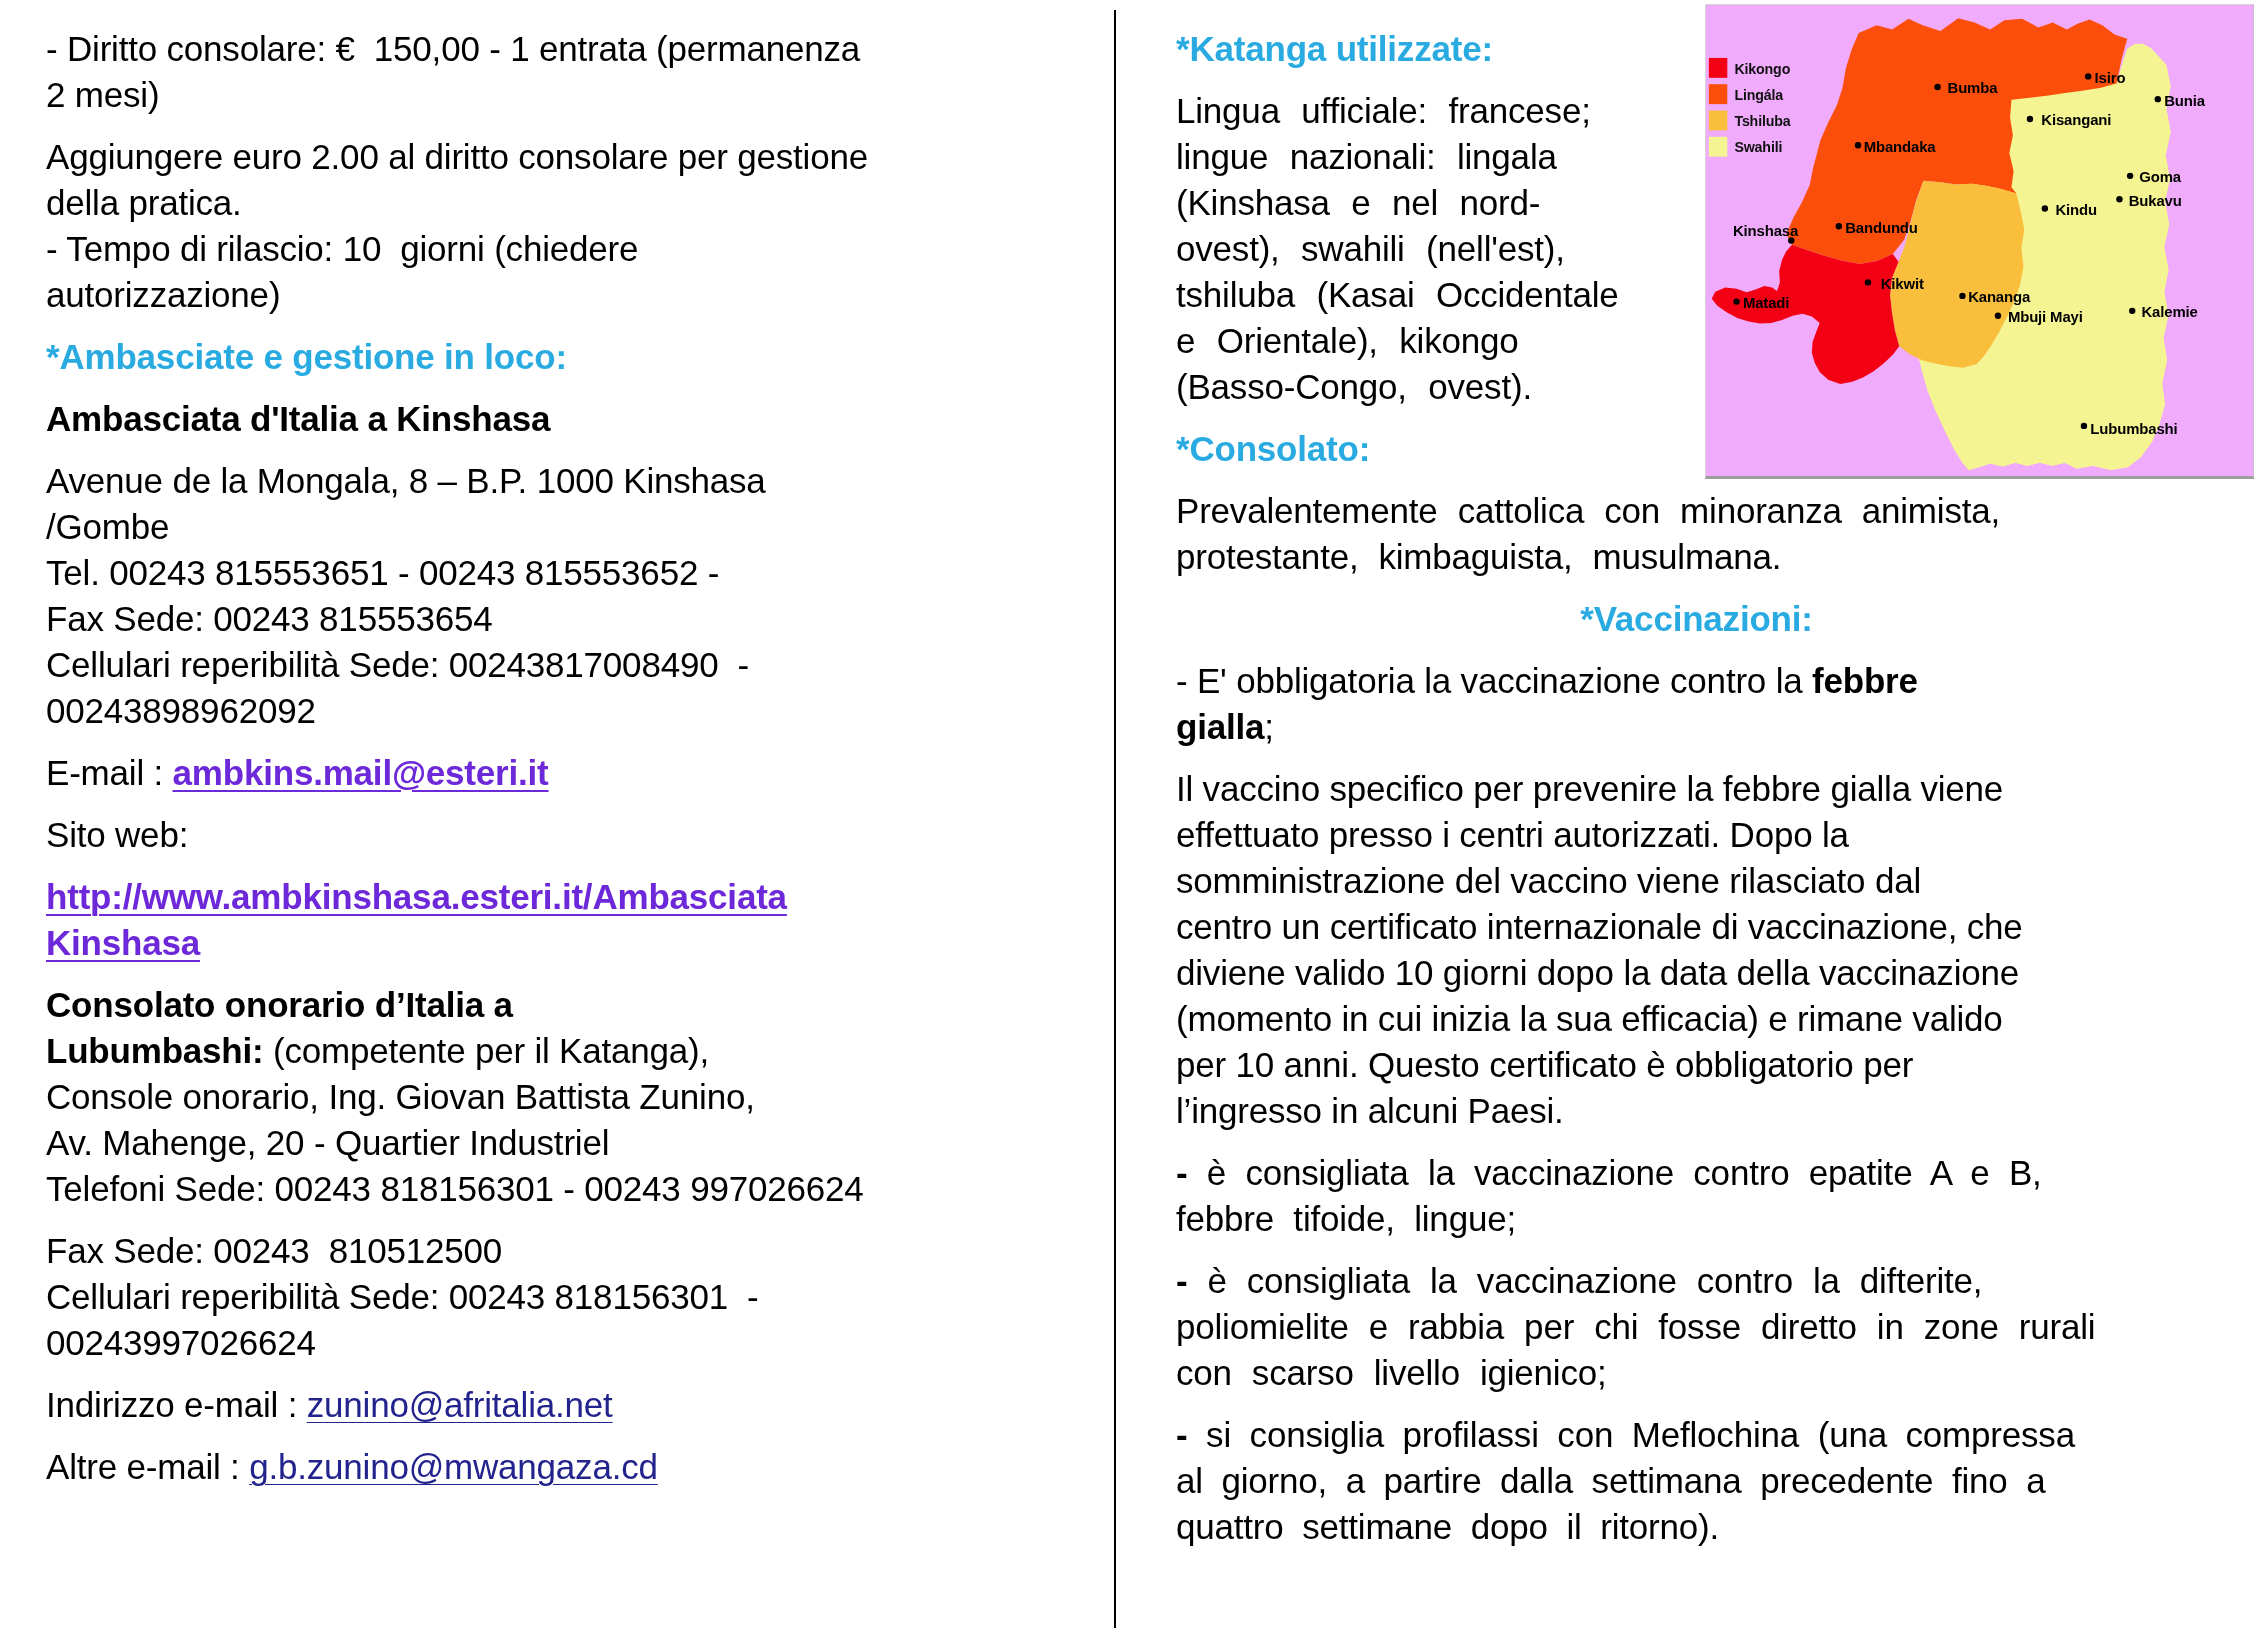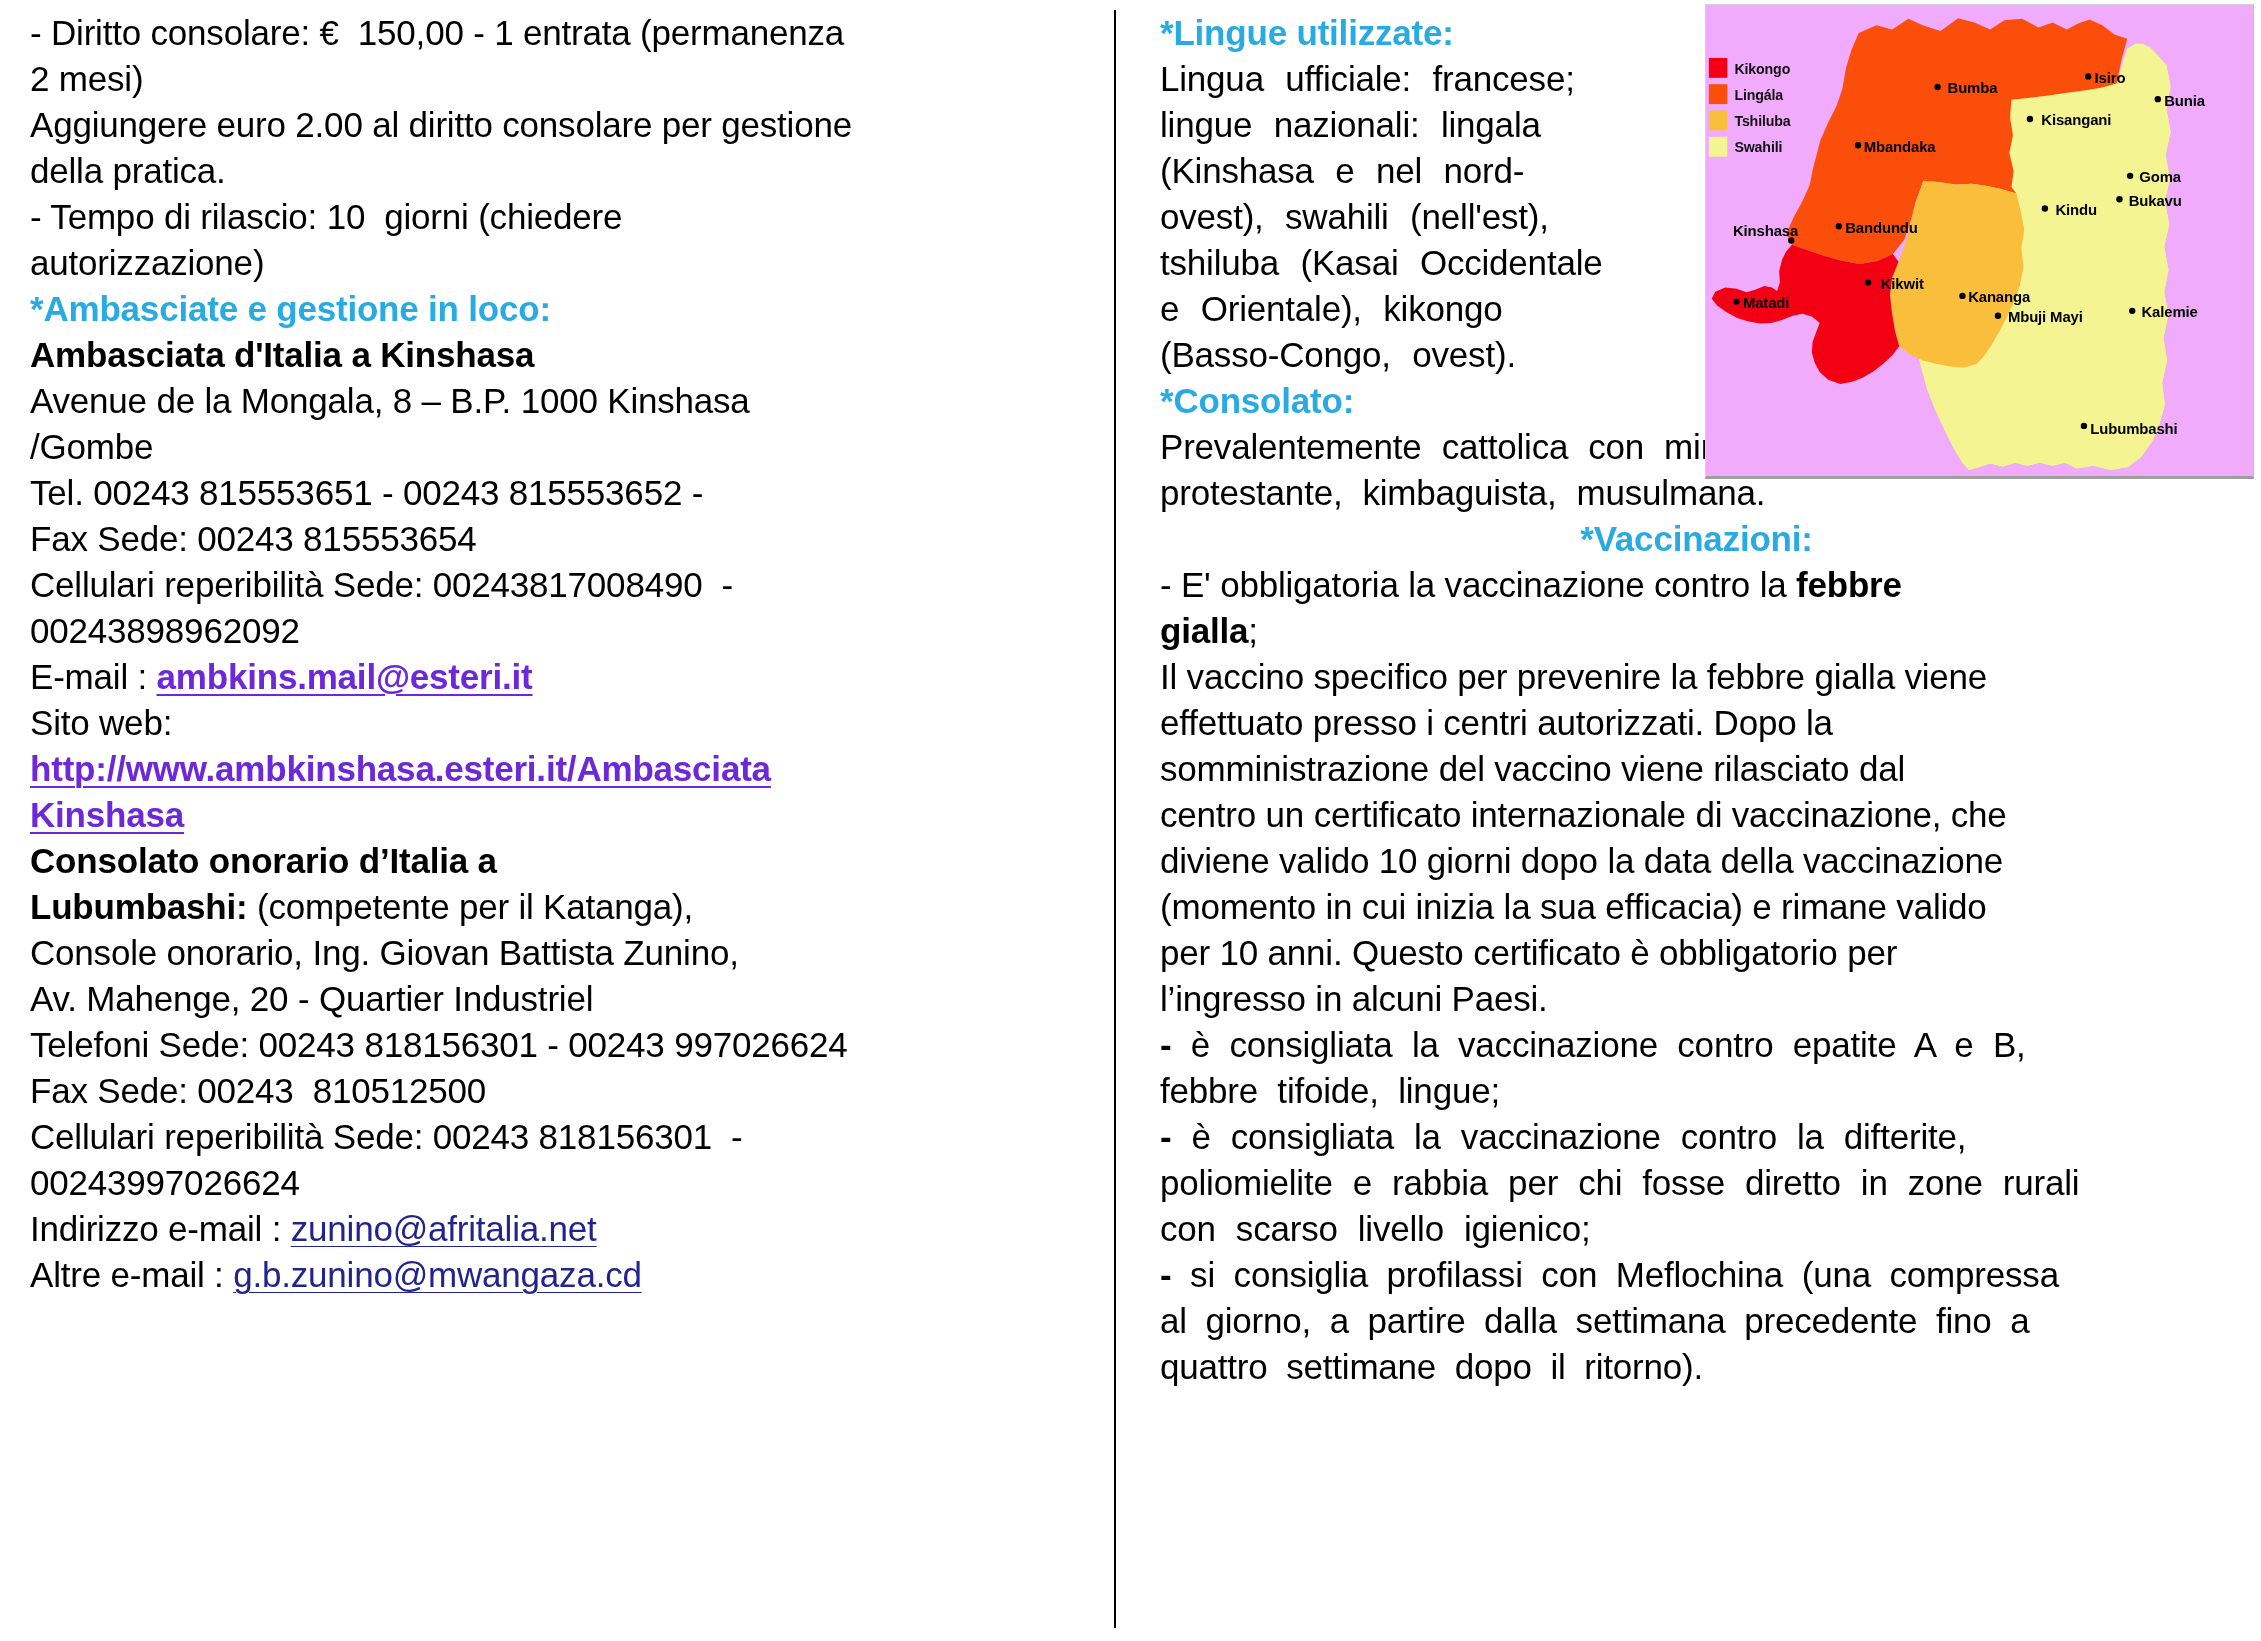--- a/index.html
+++ b/index.html
@@ -13,21 +13,21 @@
   .col-left{position:absolute;left:30px;top:10px;width:1051px;}
   .col-right{position:absolute;left:1160px;top:10px;width:1073px;}
   .divider{position:absolute;left:1114px;top:10px;width:2.2px;height:1618px;background:#000;}
   .heading{font-weight:bold;color:#29ABE2;}
   .b{font-weight:bold;}
   .u-black{font-weight:bold;text-decoration:underline;text-decoration-thickness:2.2px;text-underline-offset:5px;color:#6d28d9;}
   .link-navy{color:#23238E;text-decoration:underline;text-decoration-thickness:1.4px;text-underline-offset:5px;}
   .mb-sm{margin-bottom:43px;}
   .mb-md{margin-bottom:72px;}
   .mb-lg{margin-bottom:86px;}
-  p,div.block{margin:0;}
+  p,div.block{margin:16px;}
   .lingue{width:536px;word-spacing:0.34em;}
   .religione-p{word-spacing:0.30em;}
   .mt-religione{margin-top:98px;}
   .mt-vacc{margin-top:87px;text-align:center;}
   .ws-b1{word-spacing:0.28em;}
   .ws-b2{word-spacing:0.30em;}
   .ws-b3{word-spacing:0.26em;}
   .map-figure{
     position:absolute;top:4.3px;right:7.2px;width:547px;height:471px;
     background:#f0abfc;
@@ -72,21 +72,21 @@
   <div class="block prewrap">Fax Sede: 00243  810512500
 Cellulari reperibilità Sede: 00243 818156301  -
 00243997026624</div>
   <div class="block"><span>Indirizzo e-mail : </span><span class="link-navy">zunino@afritalia.net</span></div>
   <div class="block"><span>Altre e-mail : </span><span class="link-navy">g.b.zunino@mwangaza.cd</span></div>
 </div>
 
 <div class="divider"></div>
 
 <div class="col-right">
-  <div class="block heading">*Lingue utilizzate:</div>
+  <div class="block heading">*Katanga utilizzate:</div>
   <div class="block prewrap lingue">Lingua ufficiale: francese;
 lingue nazionali: lingala
 (Kinshasa e nel nord-
 ovest), swahili (nell'est),
 tshiluba (Kasai Occidentale
 e Orientale), kikongo
 (Basso-Congo, ovest).</div>
 
   <div class="block heading mt-religione">*Consolato:</div>
   <div class="block prewrap religione-p">Prevalentemente cattolica con minoranza animista,

